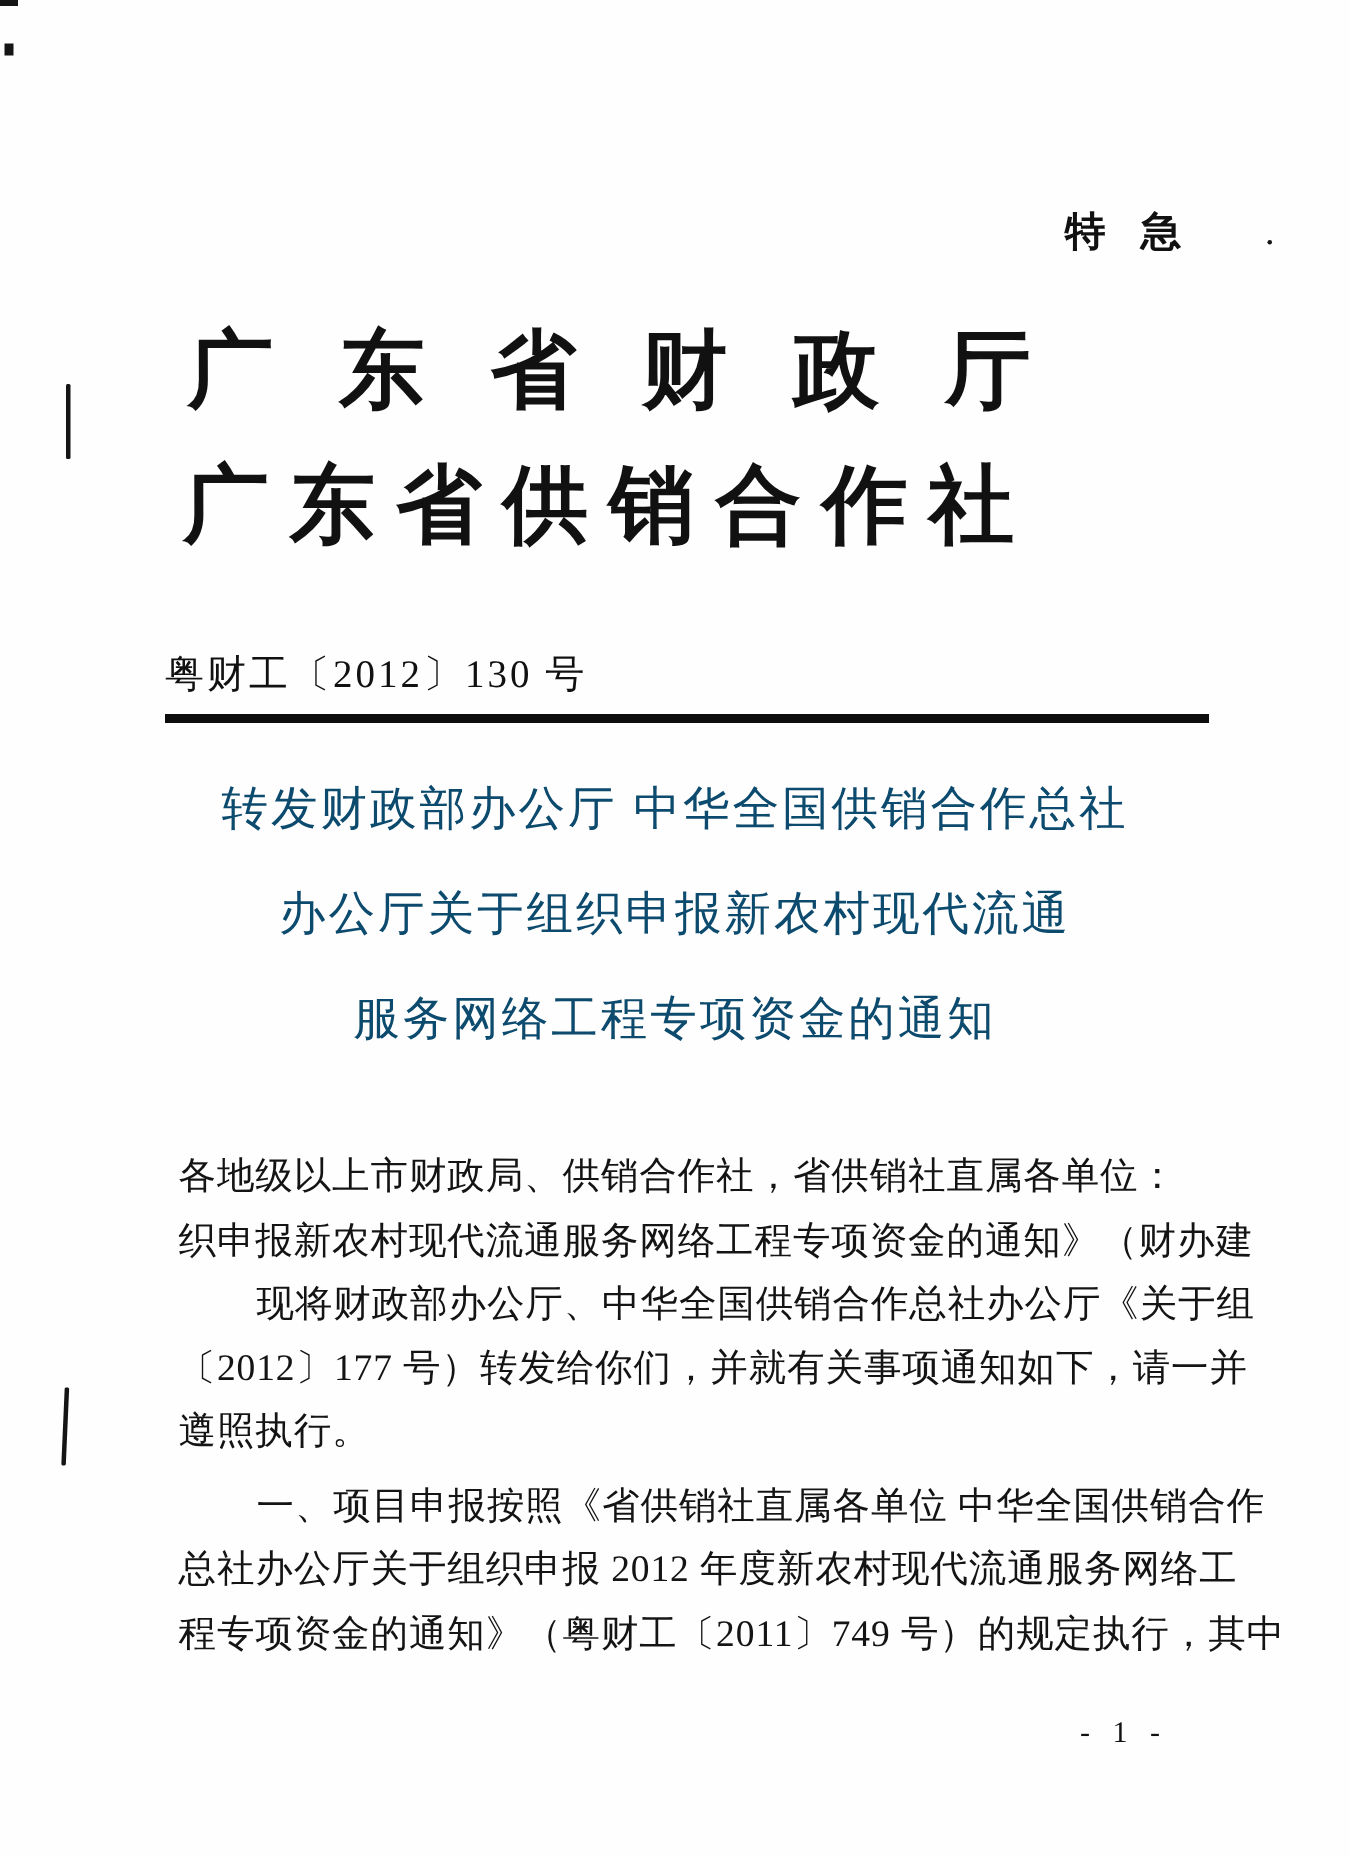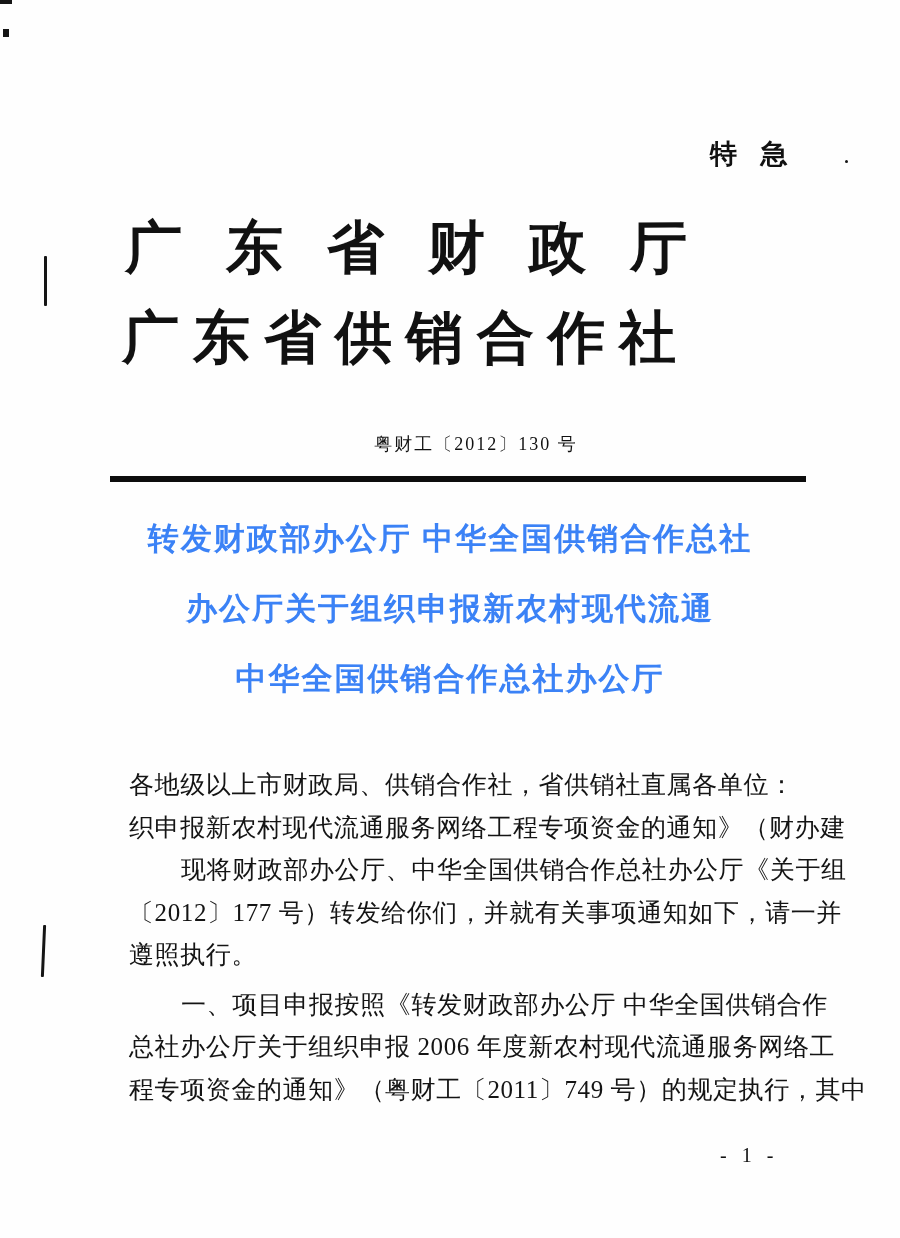--- a/index.html
+++ b/index.html
@@ -26,34 +26,34 @@
     font-family:"Liberation Serif","DejaVu Serif",serif;line-height:1;
   }
   .org-line-1{left:125px;top:219px;font-size:57px;letter-spacing:44px;}
   .org-line-2{left:122px;top:309px;font-size:57px;letter-spacing:14px;}
   .doc-type{
     position:absolute;left:676px;top:263px;font-size:56px;font-weight:bold;
     letter-spacing:2px;line-height:1;white-space:nowrap;
     font-family:"Liberation Serif","DejaVu Serif",serif;
   }
   .doc-number{
-    position:absolute;left:128px;top:432px;width:696px;text-align:center;
-    font-size:18px;letter-spacing:2px;
+    position:absolute;left:110px;top:432px;width:696px;
+    font-size:26px;letter-spacing:2px;
   }
   .rule{position:absolute;left:110px;top:476px;width:696px;height:6px;background:#0d0d0d;}
 
   .title-block{
     position:absolute;left:60px;top:514px;width:780px;text-align:center;
-    font-family:"Liberation Sans","DejaVu Sans",sans-serif;font-weight:bold;
-    font-size:31px;color:#3b82f6;
+    font-family:"Liberation Sans","DejaVu Sans",sans-serif;font-weight:normal;
+    font-size:31px;color:#0c4a6e;
   }
   .title-line{height:70px;line-height:50px;letter-spacing:2px;white-space:nowrap;}
 
   .body-block{
-    position:absolute;left:129px;top:764px;width:692px;
+    position:absolute;left:119px;top:764px;width:692px;
     font-size:25px;line-height:42.5px;letter-spacing:0.6px;color:#141414;
   }
   .body-line{white-space:nowrap;}
   .indent{text-indent:52px;}
   .gap-before{margin-top:7px;}
 
   .page-number{
     position:absolute;left:720px;top:1144px;font-size:20px;letter-spacing:5px;
     white-space:nowrap;
   }
@@ -74,33 +74,33 @@
   <div class="org-line org-line-2">广东省供销合作社</div>
   <div class="org-line org-line-1">广东省财政厅</div>
 
   <div class="doc-number">粤财工〔2012〕130 号</div>
 
   <div class="rule"></div>
 
   <div class="title-block">
     <div class="title-line">转发财政部办公厅 中华全国供销合作总社</div>
     <div class="title-line">办公厅关于组织申报新农村现代流通</div>
-    <div class="title-line">中华全国供销合作总社办公厅</div>
+    <div class="title-line">服务网络工程专项资金的通知</div>
   </div>
 
   <div class="body-block">
     <div class="body-line">各地级以上市财政局、供销合作社，省供销社直属各单位：</div>
     <div>
       <div class="body-line">织申报新农村现代流通服务网络工程专项资金的通知》（财办建</div>
       <div class="body-line indent">现将财政部办公厅、中华全国供销合作总社办公厅《关于组</div>
       <div class="body-line">〔2012〕177 号）转发给你们，并就有关事项通知如下，请一并</div>
       <div class="body-line">遵照执行。</div>
     </div>
     <div>
-      <div class="body-line indent gap-before">一、项目申报按照《转发财政部办公厅 中华全国供销合作</div>
-      <div class="body-line">总社办公厅关于组织申报 2006 年度新农村现代流通服务网络工</div>
+      <div class="body-line indent gap-before">一、项目申报按照《省供销社直属各单位 中华全国供销合作</div>
+      <div class="body-line">总社办公厅关于组织申报 2012 年度新农村现代流通服务网络工</div>
       <div class="body-line">程专项资金的通知》（粤财工〔2011〕749 号）的规定执行，其中</div>
     </div>
   </div>
 
   <div class="page-number">- 1 -</div>
 
 </div>
 
 </body></html>

